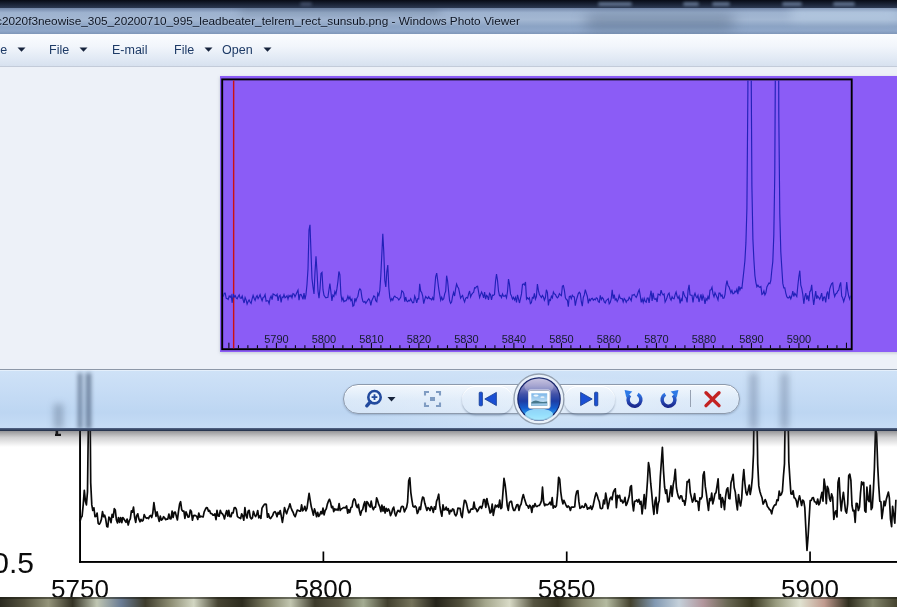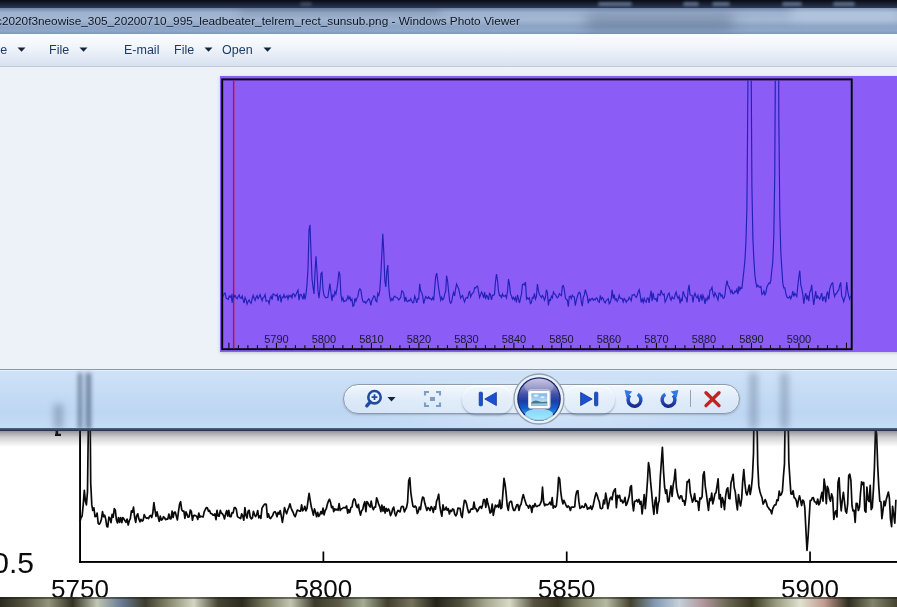--- a/index.html
+++ b/index.html
@@ -154,21 +154,21 @@
         <svg class="menu-caret" viewBox="0 0 9 5">
             <path d="M0.5 0.5 L8.5 0.5 L4.5 4.8 Z" fill="#16233c"></path>
           </svg>
       </div>
       <div class="menu-item" style="left:49px">
         <span>File</span>
         <svg class="menu-caret" viewBox="0 0 9 5">
             <path d="M0.5 0.5 L8.5 0.5 L4.5 4.8 Z" fill="#16233c"></path>
           </svg>
       </div>
-      <div class="menu-item" style="left:124px">
+      <div class="menu-item" style="left:112px">
         <span>E-mail</span>
       </div>
       <div class="menu-item" style="left:174px">
         <span>File</span>
         <svg class="menu-caret" viewBox="0 0 9 5">
             <path d="M0.5 0.5 L8.5 0.5 L4.5 4.8 Z" fill="#16233c"></path>
           </svg>
       </div>
       <div class="menu-item" style="left:222px">
         <span>Open</span>

